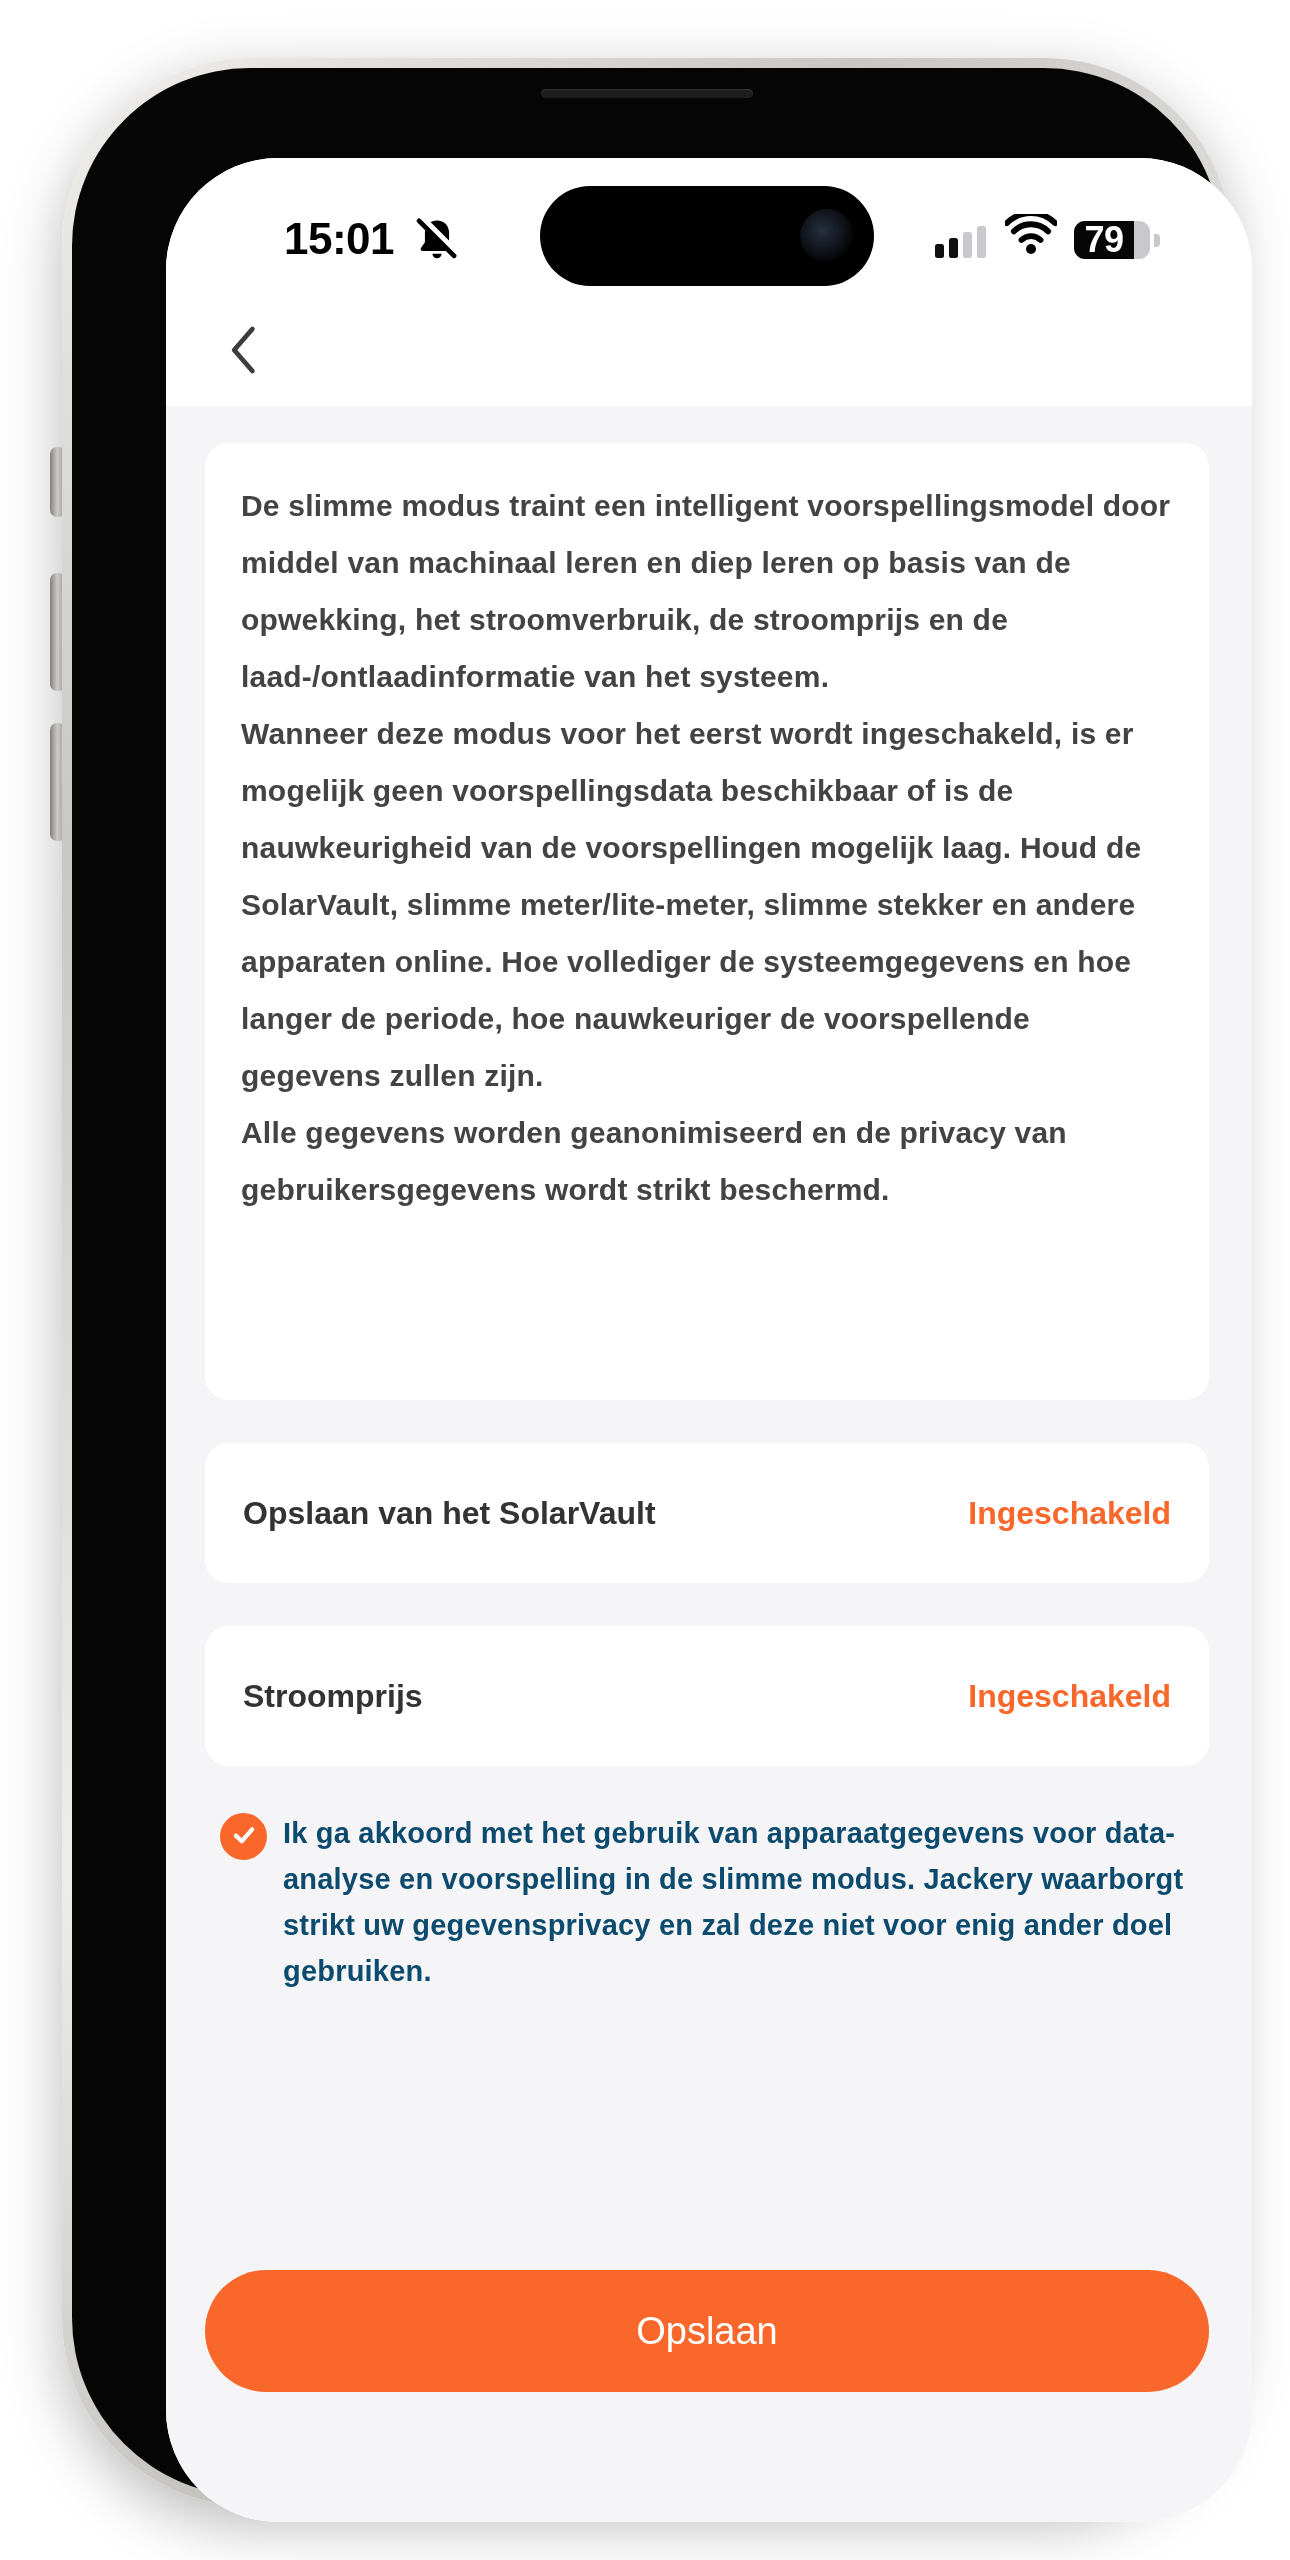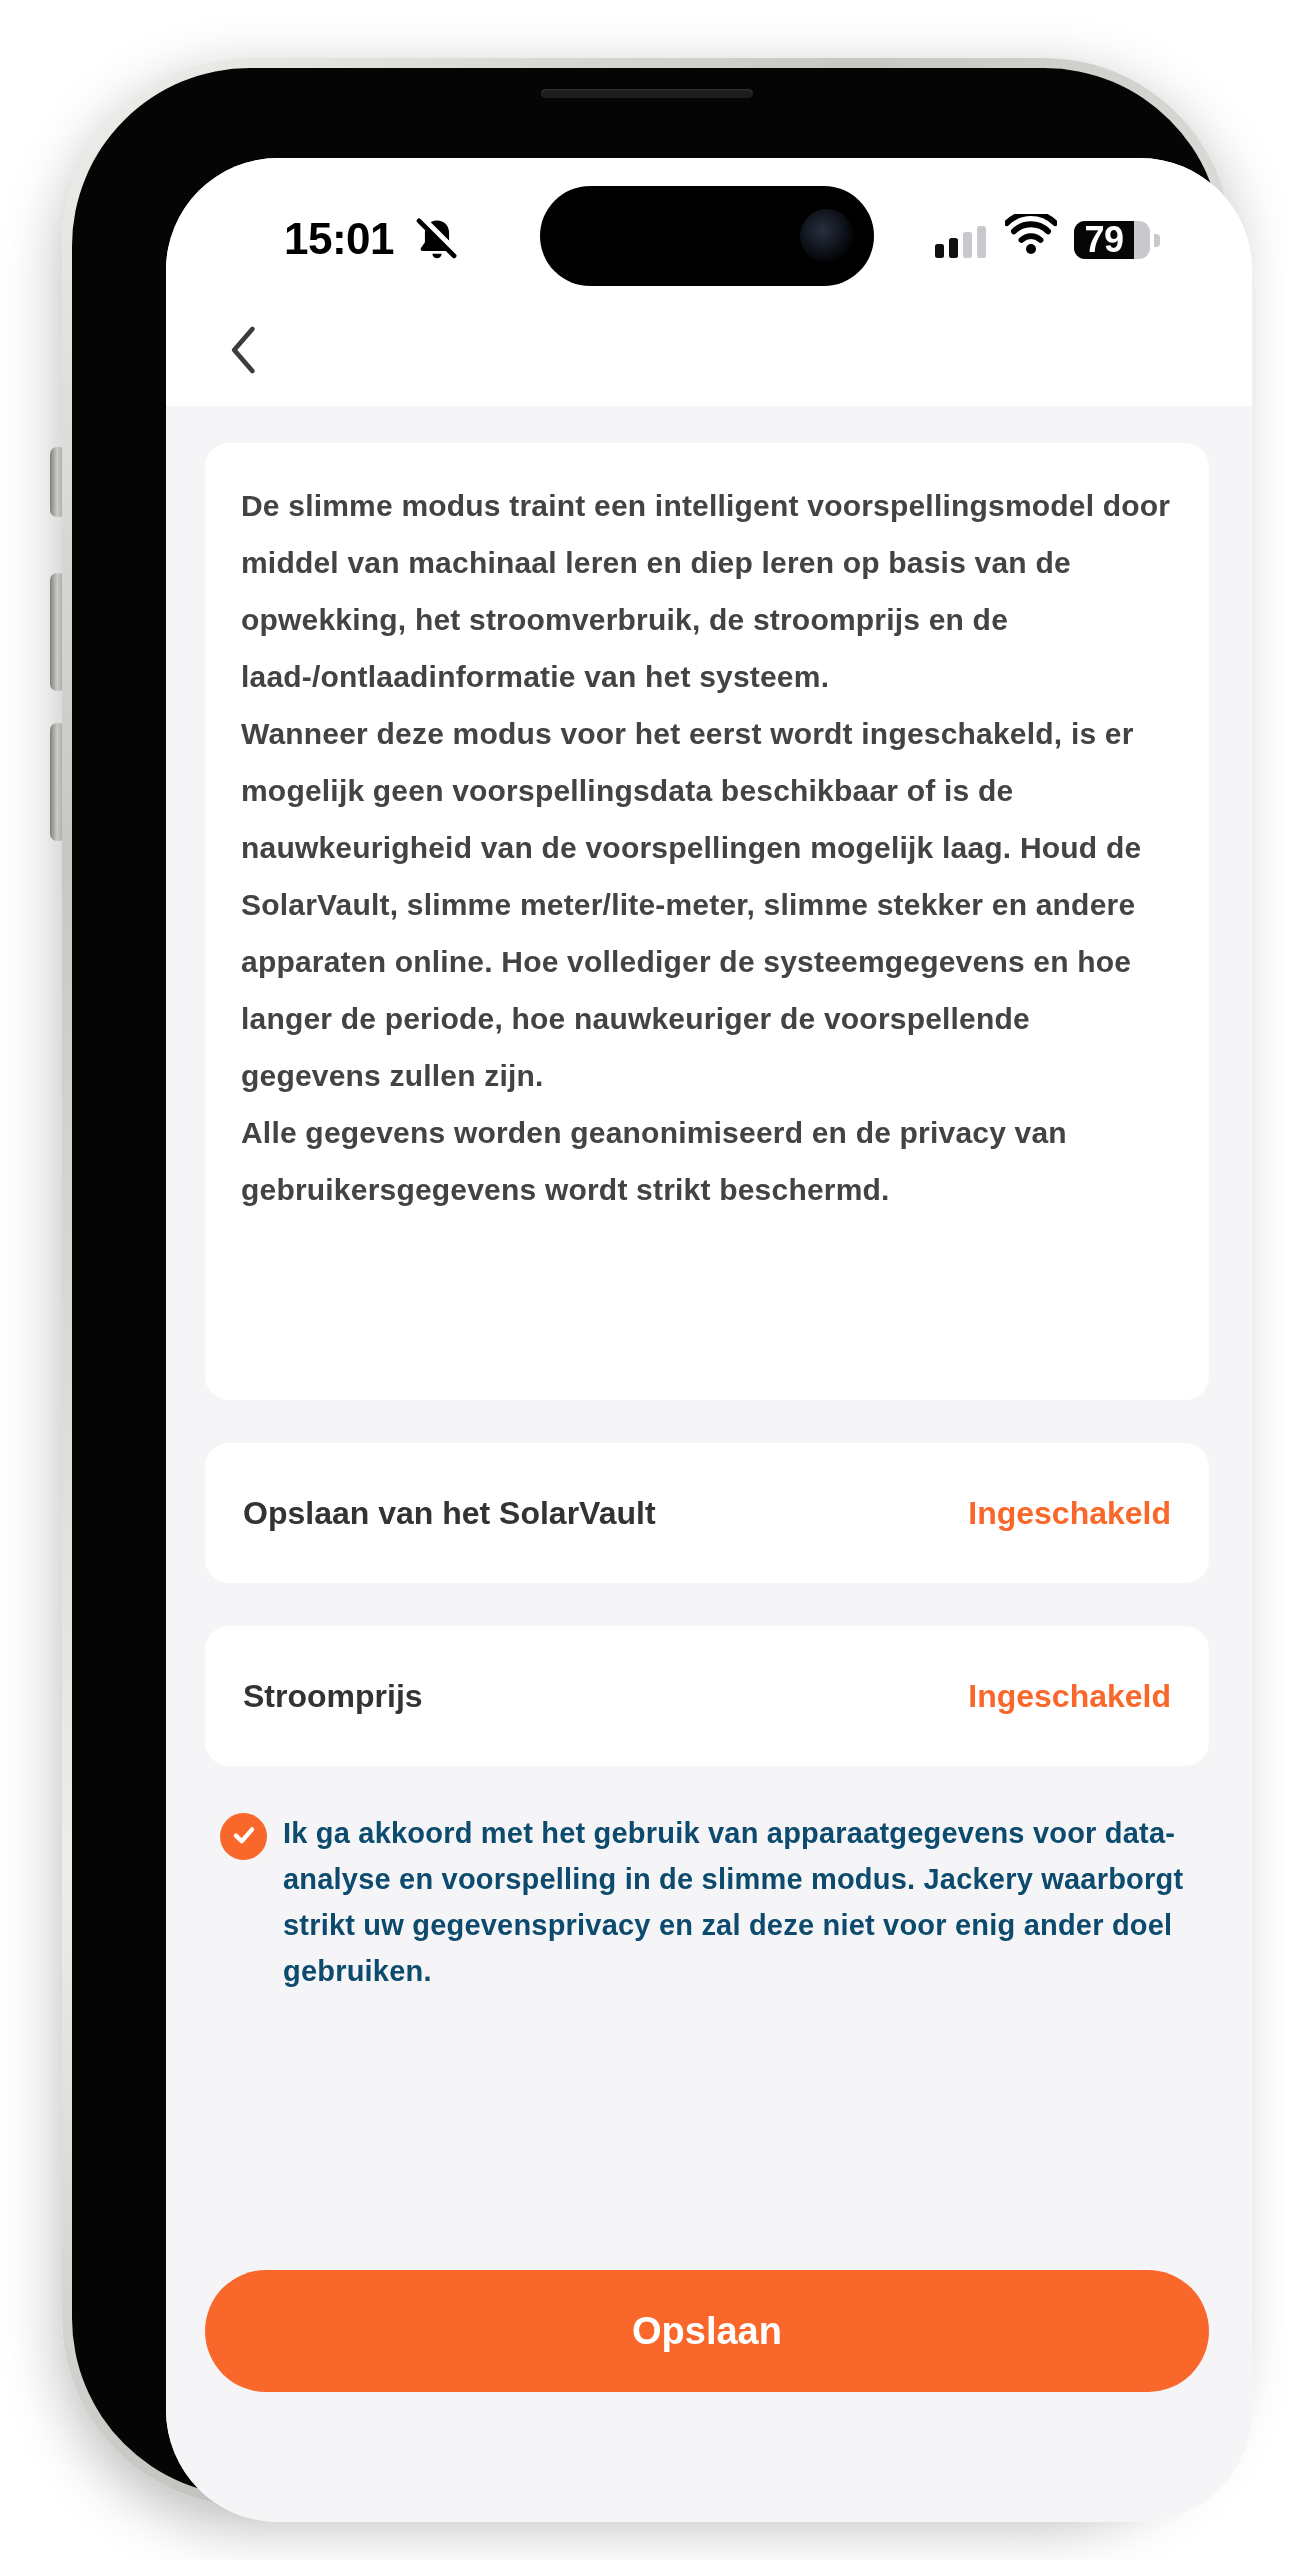--- a/index.html
+++ b/index.html
@@ -99,21 +99,21 @@
     cursor:pointer;
   }
   .agreement-text{
     margin-left:16px; font-size:29px; line-height:46px; font-weight:700; color:#0c4a6e;
     letter-spacing:0.2px;
   }
 
   .save-btn{
     position:absolute; left:39px; top:2112px; width:1004px; height:122px;
     border:none; border-radius:61px; background:var(--accent); cursor:pointer;
-    color:#fff; font-size:38px; font-weight:700; font-family:inherit;
+    color:#fff; font-size:38px; font-weight:400; font-family:inherit;
     display:flex; align-items:center; justify-content:center;
   }
 </style>
 </head>
 <body>
 
 <div class="side-btn left btn-mute"></div>
 <div class="side-btn left btn-volup"></div>
 <div class="side-btn left btn-voldown"></div>
 <div class="side-btn right btn-power"></div>

